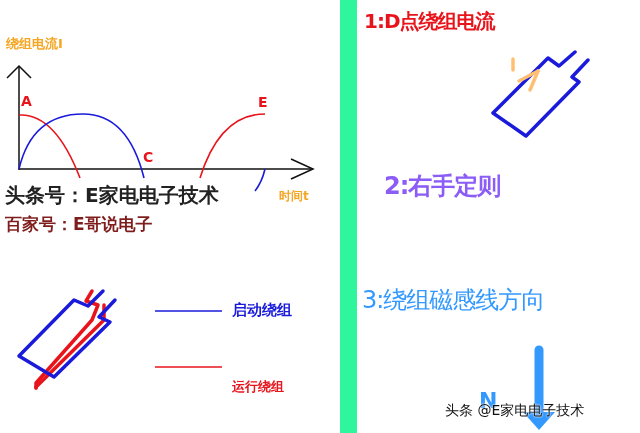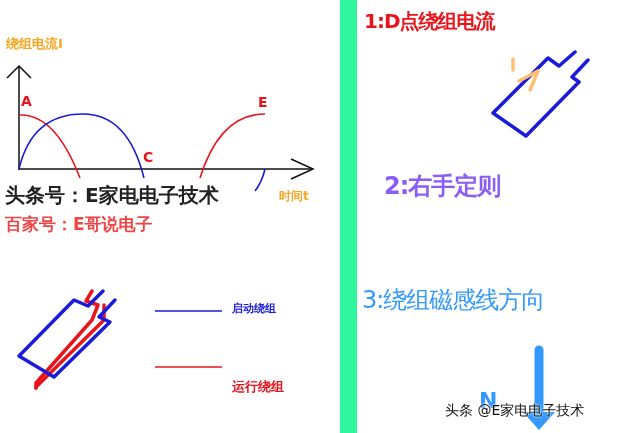--- a/index.html
+++ b/index.html
@@ -2,22 +2,22 @@
 <html><head>
 <meta charset="utf-8">
 <style>
   html,body{margin:0;padding:0;background:#fff;}
   body{width:640px;height:433px;position:relative;overflow:hidden;font-family:"DejaVu Sans","Liberation Sans",sans-serif;}
   .abs{position:absolute;white-space:nowrap;}
   #ylabel{left:6px;top:35px;font-size:13px;color:#f5a623;font-weight:bold;}
   #xlabel{left:279px;top:188px;font-size:12px;color:#f5a623;font-weight:bold;}
   .pt{font-size:14px;font-weight:bold;color:#e8141b;}
   #credit1{left:5px;top:182px;font-size:20px;font-weight:bold;color:#222;}
-  #credit2{left:5px;top:213px;font-size:17px;font-weight:bold;color:#ef4444;}
-  #legend-start{left:232px;top:301px;font-size:11px;font-weight:bold;color:#1a1adb;}
+  #credit2{left:5px;top:213px;font-size:17px;font-weight:bold;color:#7f1d1d;}
+  #legend-start{left:232px;top:301px;font-size:15px;font-weight:bold;color:#1a1adb;}
   #legend-run{left:232px;top:357px;font-size:13px;font-weight:bold;color:#e8141b;margin-top:21px;}
   #divider{position:absolute;left:340px;top:0;width:17px;height:433px;background:#2ff59c;}
   #step1{left:364px;top:8px;font-size:20px;font-weight:bold;color:#e8141b;letter-spacing:-1px;}
   #step2{left:384px;top:150px;font-size:24px;font-weight:bold;color:#8b5cf6;letter-spacing:-1px;margin-top:20px;}
   #step3{left:362px;top:284px;font-size:24px;font-weight:normal;color:#3399ff;letter-spacing:-1px;}
   #nlabel{left:479px;top:388px;font-size:22px;font-weight:bold;color:#3399ff;}
   #watermark{left:445px;top:402px;font-size:14px;color:#111;text-shadow:0 0 2px #fff,0 0 2px #fff;}
   svg{position:absolute;left:0;top:0;}
 </style>
 </head>

